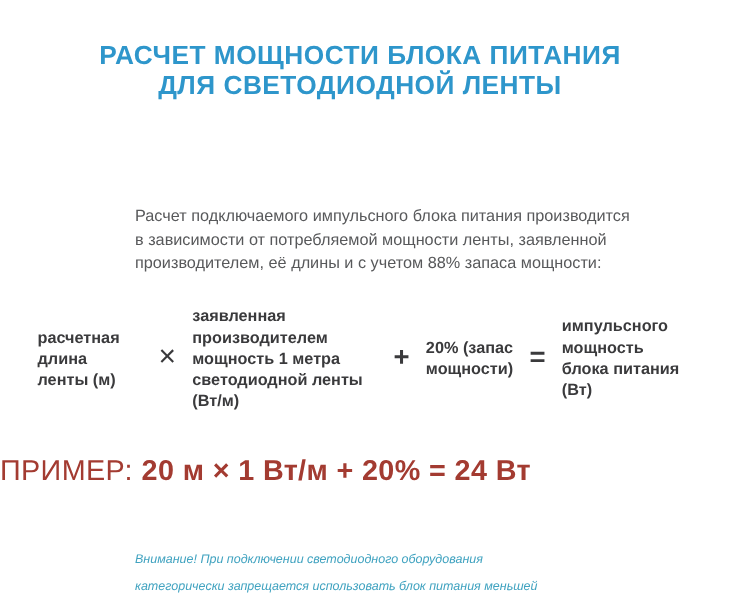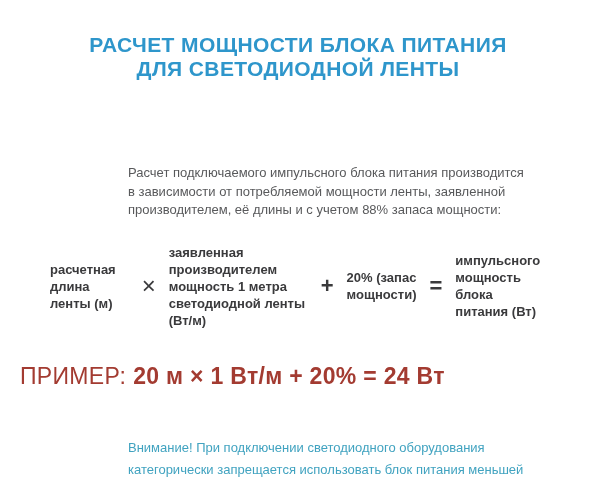--- a/index.html
+++ b/index.html
@@ -10,21 +10,21 @@
     --warning: #41a3c0;
     --background: #ffffff;
   }
   * { margin: 0; padding: 0; box-sizing: border-box; }
   html, body {
     width: 600px; height: 480px;
     background: var(--background);
     font-family: "Liberation Sans", sans-serif;
     overflow: hidden;
   }
-  .page { width: 576px; height: 480px; position: relative; padding-left: 20px; }
+  .page { width: 576px; height: 480px; position: relative; }
 
   .title {
     padding-top: 33px;
     text-align: center;
     color: var(--title);
     font-weight: bold;
     font-size: 21px;
     line-height: 24px;
     letter-spacing: 0.4px;
   }
@@ -66,22 +66,23 @@
     letter-spacing: 0.3px;
     white-space: nowrap;
   }
   .example-label { font-weight: 400; margin-right: 7px; }
   .example-eq { font-weight: bold; }
 
   .warning {
     margin: 47px 0 0 108px;
     width: 420px;
     color: var(--warning);
-    font-size: 13px;
+    font-size: 10px;
     line-height: 22px;
+    font-style: italic;
   }
 </style>
 </head>
 <body>
 
 <div class="page">
 
   <h1 class="title">
     <span class="title-line">РАСЧЕТ МОЩНОСТИ БЛОКА ПИТАНИЯ</span>
     <span class="title-line">ДЛЯ СВЕТОДИОДНОЙ ЛЕНТЫ</span>

